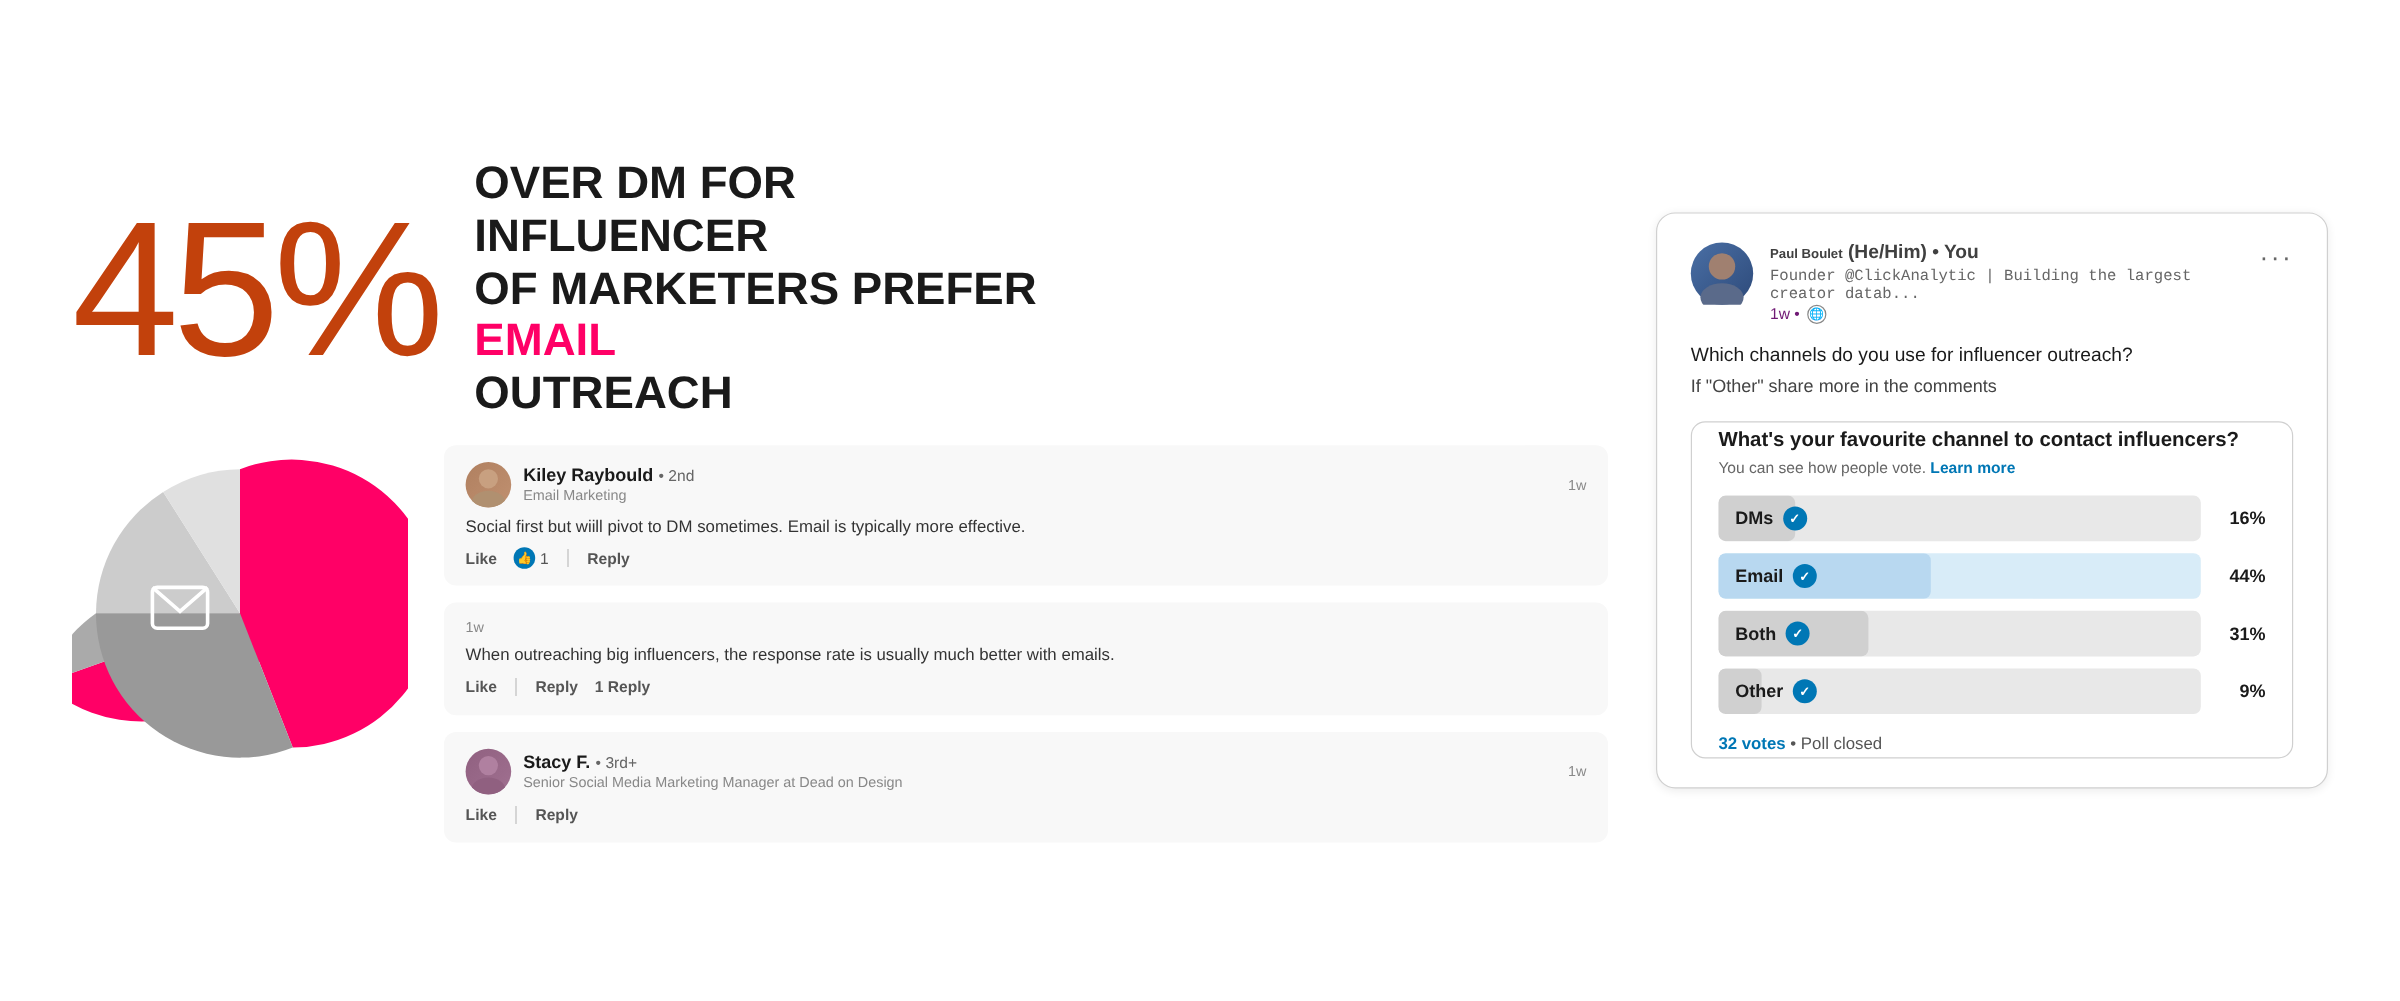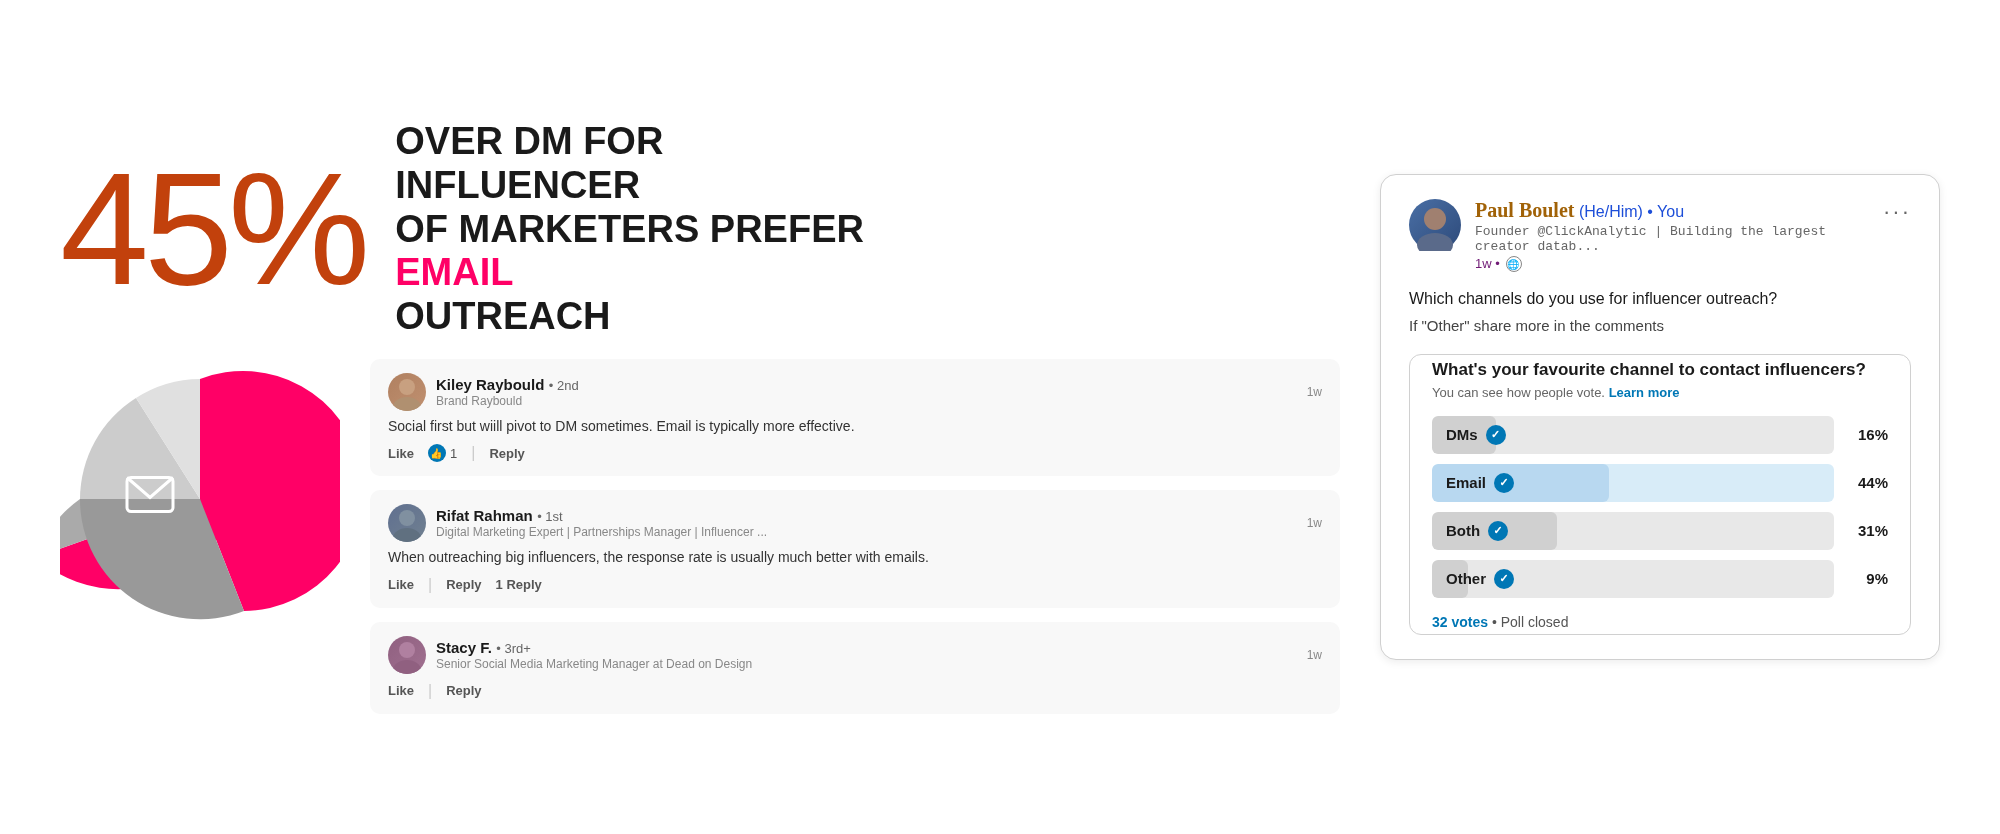--- a/index.html
+++ b/index.html
@@ -236,30 +236,29 @@
       align-items: center;
       justify-content: center;
       font-size: 20px;
       font-weight: 700;
       color: white;
     }
 
     .profile-info {}
 
     .profile-name {
-      font-size: 20px;
-      font-weight: 700;
-      color: #a16207;
-      font-family: Liberation Serif, serif;
+      font-size: 11px;
+      font-weight: 700;
+      color: #404040;
     }
 
     .profile-name-muted {
       font-size: 16px;
-      font-weight: 400;
-      color: #1d4ed8;
+      font-weight: 700;
+      color: #404040;
     }
 
     .profile-subtitle {
       font-size: 13px;
       color: #666;
       margin-top: 2px;
       font-family: Liberation Mono, monospace;
     }
 
     .profile-meta {
@@ -483,54 +482,39 @@
                 <svg width="38" height="38" viewBox="0 0 38 38">
                   <circle cx="19" cy="14" r="8" fill="#c8a080"></circle>
                   <ellipse cx="19" cy="34" rx="14" ry="10" fill="#b09070"></ellipse>
                 </svg>
               </div>
               <div>
                 <div>
                   <span class="commenter-name">Kiley Raybould</span>
                   <span class="commenter-badge">• 2nd</span>
                 </div>
-                <div class="commenter-title">Brand Raybould</div>
+                <div class="commenter-title">Email Marketing</div>
               </div>
             </div>
             <div class="comment-time">1w</div>
           </div>
           <div class="comment-text">Social first but wiill pivot to DM sometimes. Email is typically more effective.</div>
           <div class="comment-actions">
             <span class="action-btn">Like</span>
             <div class="reaction-pill">
               <div class="reaction-circle">👍</div>
               <span>1</span>
             </div>
             <span class="separator">|</span>
             <span class="action-btn">Reply</span>
           </div>
         </div>
 
         <div class="comment-card">
           <div class="comment-header">
-            <div class="commenter-info">
-              <div class="avatar avatar-rifat">
-                <svg width="38" height="38" viewBox="0 0 38 38">
-                  <circle cx="19" cy="14" r="8" fill="#8090a0"></circle>
-                  <ellipse cx="19" cy="34" rx="14" ry="10" fill="#607080"></ellipse>
-                </svg>
-              </div>
-              <div>
-                <div>
-                  <span class="commenter-name">Rifat Rahman</span>
-                  <span class="commenter-badge">• 1st</span>
-                </div>
-                <div class="commenter-title">Digital Marketing Expert | Partnerships Manager | Influencer ...</div>
-              </div>
-            </div>
             <div class="comment-time">1w</div>
           </div>
           <div class="comment-text">When outreaching big influencers, the response rate is usually much better with emails.</div>
           <div class="comment-actions">
             <span class="action-btn">Like</span>
             <span class="separator">|</span>
             <span class="action-btn">Reply</span>
             <span class="action-btn">1 Reply</span>
           </div>
         </div>

